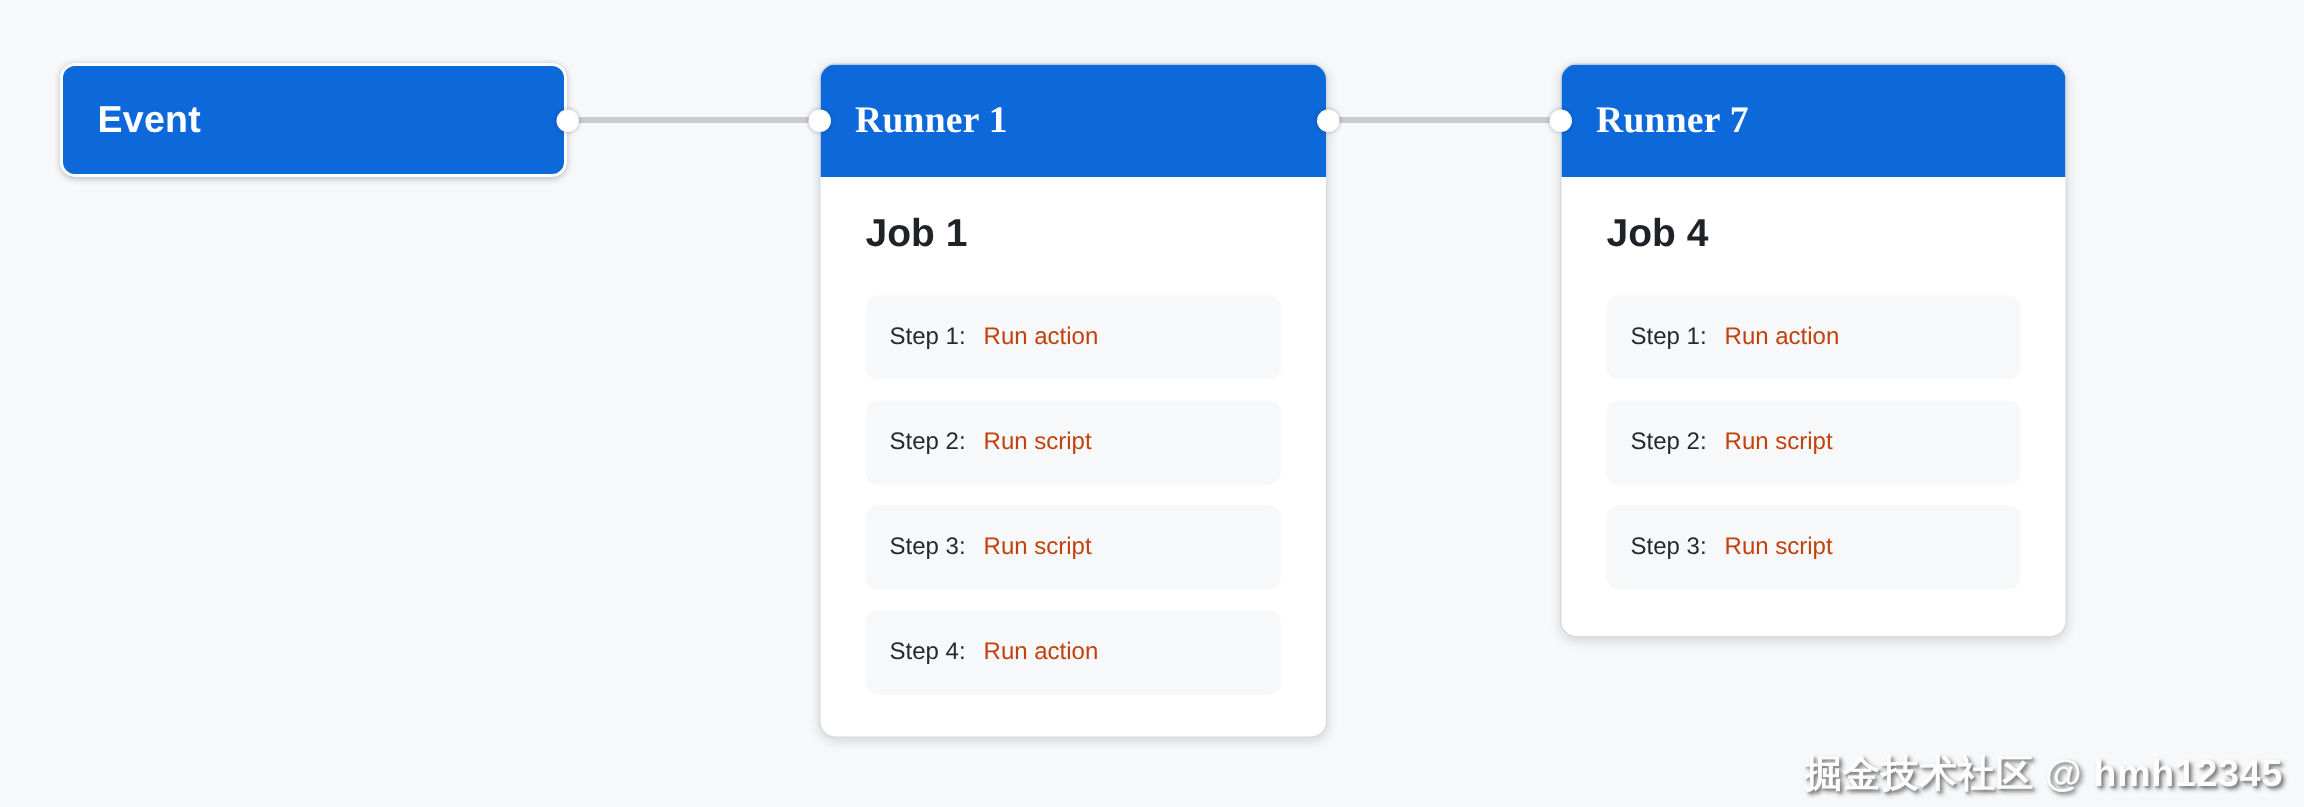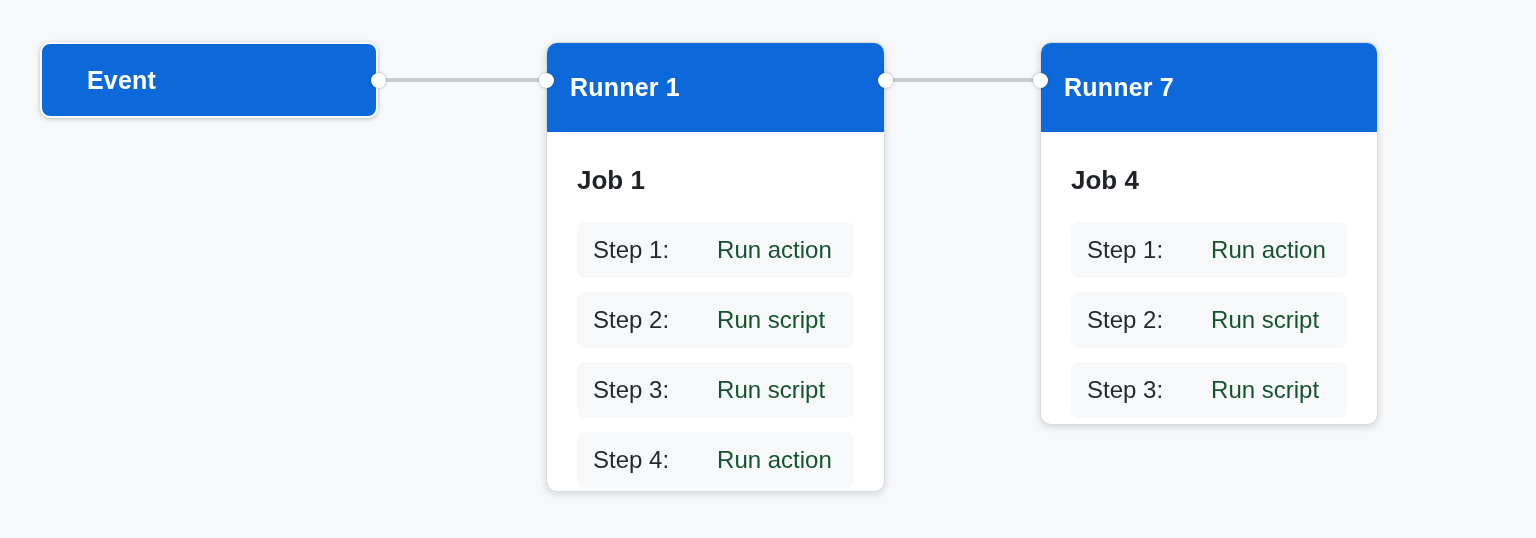--- a/index.html
+++ b/index.html
@@ -23,21 +23,21 @@
     display: flex;
     align-items: center;
   }
   .node-label {
     color: #ffffff;
     font-size: 25px;
     font-weight: bold;
     padding-left: 23px;
     letter-spacing: 0.2px;
   }
-  .event-node { left: 40px; top: 42px; width: 338px; height: 76px; padding-left: 22px; }
+  .event-node { left: 40px; top: 42px; width: 338px; height: 76px; }
 
   
   .connector {
     position: absolute;
     height: 4px;
     background: #c7ccd1;
     border-radius: 2px;
     top: 78px;
   }
   .connector-1 { left: 378px; width: 168px; }
@@ -62,53 +62,53 @@
     position: absolute;
     background: #ffffff;
     border: 1px solid #d8dce1;
     border-radius: 11px;
     box-shadow: 0 2px 7px rgba(31,35,40,0.16);
     overflow: hidden;
   }
   .runner1-card { left: 546px; top: 42px; width: 339px; height: 450px; }
   .runner2-card { left: 1040px; top: 42px; width: 338px; height: 383px; }
   .card-header {
-    height: 89px;
+    height: 75px;
     background: #0d69da;
     display: flex;
     align-items: center;
+    font-family: Liberation Serif, serif;
   }
   .card-title {
     color: #ffffff;
     font-size: 25px;
     font-weight: bold;
     padding-left: 23px;
     letter-spacing: 0.2px;
   }
-  .card-body { padding: 33px 30px 0 30px; }
+  .card-body { padding: 22px 30px 0 30px; }
   .job-title {
     font-size: 26px;
     font-weight: bold;
     color: #1f2328;
     margin-bottom: 26px;
   }
   .step {
     height: 56px;
     background: #f6f8fa;
     border-radius: 8px;
     margin-bottom: 14px;
     display: flex;
     align-items: center;
     padding: 0 16px;
-    font-size: 24px;
+    font-size: 16px;
     white-space: nowrap;
-    gap: 36px;
   }
   .step-label { color: #24292f; font-weight: 500; }
-  .step-desc { color: #14532d; font-weight: 400; margin-left: 12px; }
+  .step-desc { color: #c2410c; font-weight: 400; margin-left: 12px; }
 
   
   .watermark {
     position: absolute;
     right: 14px;
     bottom: 6px;
     font-size: 25px;
     font-weight: bold;
     color: #fdfdfd;
     text-shadow: 2px 2px 3px rgba(105,105,105,0.85), 1px 1px 1px rgba(140,140,140,0.5);
@@ -171,14 +171,15 @@
         <span class="step-label">Step 2:</span>
         <span class="step-desc">Run script</span>
       </div>
       <div class="step">
         <span class="step-label">Step 3:</span>
         <span class="step-desc">Run script</span>
       </div>
     </div>
   </div>
 
+  <div class="watermark">掘金技术社区 @ hmh12345</div>
 
 </div>
 
 </body></html>

